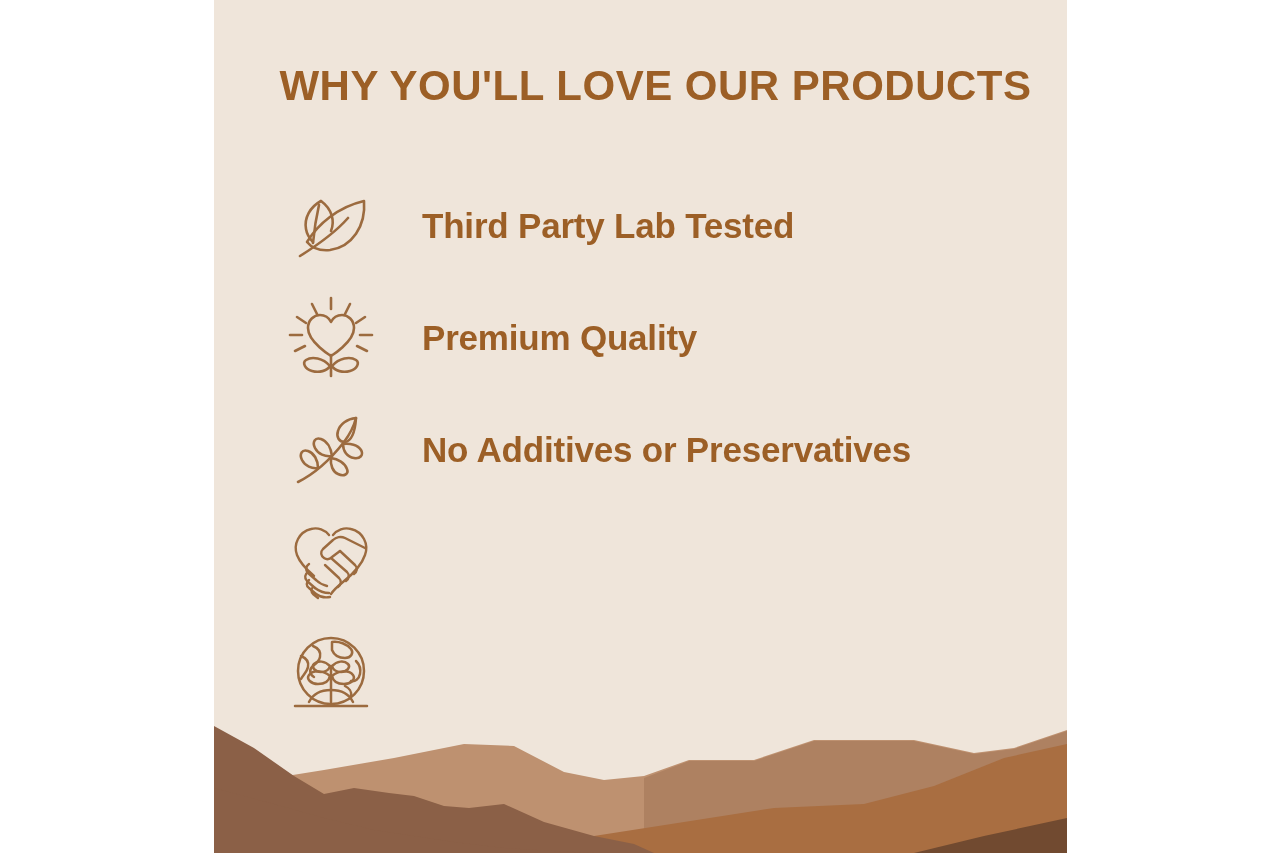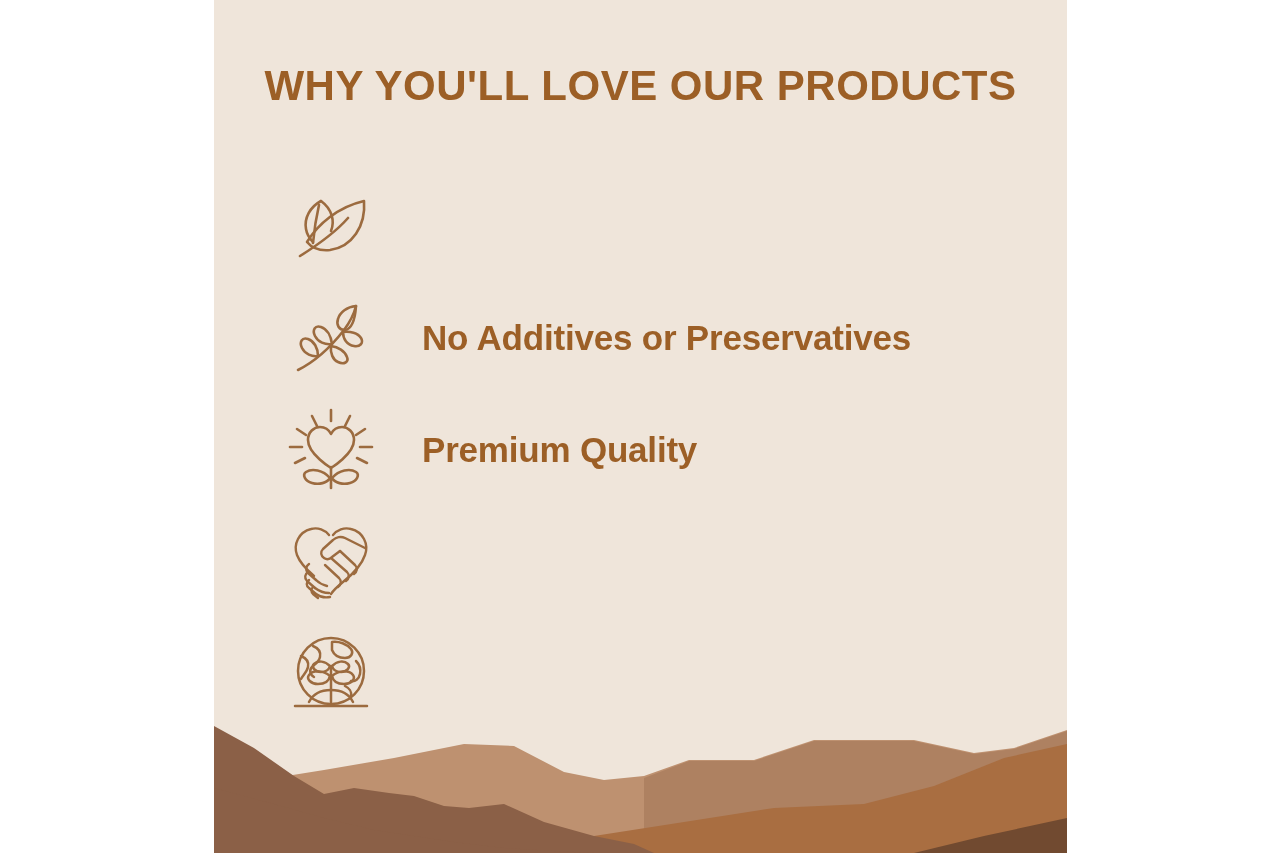--- a/index.html
+++ b/index.html
@@ -38,20 +38,21 @@
     left: 0;
     top: 62px;
     width: 853px;
     text-align: center;
     font-size: 42px;
     font-weight: bold;
     letter-spacing: 0.5px;
     color: #9C5F26;
     font-family: "Liberation Sans", sans-serif;
     white-space: nowrap;
+    padding-left: 15px;
   }
 
   
   .features {
     position: absolute;
     left: 62px;
     top: 170px;
     width: 780px;
   }
 
@@ -107,34 +108,21 @@
       <div class="feature-row">
         <span class="feature-icon">
           <svg width="86" height="76" viewBox="0 0 86 76" fill="none" stroke="#9C6B3F" stroke-width="2.6" stroke-linecap="round" stroke-linejoin="round">
             <path d="M12 68 C 28 58, 46 46, 60 30"></path>
             <path d="M76 13 C 78 38, 64 59, 42 62 C 31 63, 23 59, 19 54 C 30 36, 50 19, 76 13 Z"></path>
             <path d="M33 13 C 22 19, 16 30, 18 41 C 19 47, 22 51, 25 54"></path>
             <path d="M33 13 C 44 21, 47 33, 43 43"></path>
             <path d="M31 17 C 28 30, 26 44, 25 55"></path>
           </svg>
         </span>
-      </div>
-
-      <div class="feature-row">
-        <span class="feature-icon">
-          <svg width="86" height="76" viewBox="0 0 86 76" fill="none" stroke="#9C6B3F" stroke-width="2.6" stroke-linecap="round" stroke-linejoin="round">
-            <path d="M10 70 C 26 62, 42 48, 56 30 C 62 22, 66 14, 68 6"></path>
-            <path d="M68 6 C 59 7, 52 12, 50 19 C 48 25, 51 30, 57 30 C 63 29, 67 21, 68 6 Z"></path>
-            <path d="M55 32 C 62 31, 70 33, 73 38 C 76 43, 72 47, 66 46 C 59 45, 55 39, 55 32 Z"></path>
-            <path d="M44 44 C 43 36, 39 29, 33 27 C 27 25, 24 30, 27 36 C 30 42, 37 45, 44 44 Z"></path>
-            <path d="M43 46 C 50 47, 57 51, 59 57 C 61 62, 56 65, 50 62 C 45 60, 42 53, 43 46 Z"></path>
-            <path d="M30 56 C 30 48, 26 41, 20 39 C 14 37, 11 42, 14 48 C 17 54, 24 57, 30 56 Z"></path>
-          </svg>
-        </span>
-        <span class="feature-label">No Additives or Preservatives</span>
+        <span class="feature-label">Third Party Lab Tested</span>
       </div>
 
       <div class="feature-row">
         <span class="feature-icon">
           <svg width="90" height="84" viewBox="0 0 90 84" fill="none" stroke="#9C6B3F" stroke-width="2.6" stroke-linecap="round" stroke-linejoin="round">
 
             <path d="M45 2 L45 13"></path>
             <path d="M26 8 L31 18"></path>
             <path d="M64 8 L59 18"></path>
             <path d="M11 21 L20 27"></path>
@@ -151,20 +139,34 @@
 
             <path d="M44 70 C 37 62, 26 60, 20 64 C 16 67, 19 73, 26 75 C 33 77, 41 75, 44 70 Z"></path>
             <path d="M46 70 C 53 62, 64 60, 70 64 C 74 67, 71 73, 64 75 C 57 77, 49 75, 46 70 Z"></path>
           </svg>
         </span>
         <span class="feature-label">Premium Quality</span>
       </div>
 
       <div class="feature-row">
         <span class="feature-icon">
+          <svg width="86" height="76" viewBox="0 0 86 76" fill="none" stroke="#9C6B3F" stroke-width="2.6" stroke-linecap="round" stroke-linejoin="round">
+            <path d="M10 70 C 26 62, 42 48, 56 30 C 62 22, 66 14, 68 6"></path>
+            <path d="M68 6 C 59 7, 52 12, 50 19 C 48 25, 51 30, 57 30 C 63 29, 67 21, 68 6 Z"></path>
+            <path d="M55 32 C 62 31, 70 33, 73 38 C 76 43, 72 47, 66 46 C 59 45, 55 39, 55 32 Z"></path>
+            <path d="M44 44 C 43 36, 39 29, 33 27 C 27 25, 24 30, 27 36 C 30 42, 37 45, 44 44 Z"></path>
+            <path d="M43 46 C 50 47, 57 51, 59 57 C 61 62, 56 65, 50 62 C 45 60, 42 53, 43 46 Z"></path>
+            <path d="M30 56 C 30 48, 26 41, 20 39 C 14 37, 11 42, 14 48 C 17 54, 24 57, 30 56 Z"></path>
+          </svg>
+        </span>
+        <span class="feature-label">No Additives or Preservatives</span>
+      </div>
+
+      <div class="feature-row">
+        <span class="feature-icon">
           <svg width="92" height="80" viewBox="0 0 92 80" fill="none" stroke="#9C6B3F" stroke-width="2.4" stroke-linecap="round" stroke-linejoin="round">
 
             <path d="M44 13 C 40 8, 33 5, 26 7 C 14 10, 8 22, 12 33 C 15 41, 22 48, 29 54"></path>
 
             <path d="M48 13 C 52 8, 59 5, 66 7 C 78 10, 84 22, 80 33 C 77 42, 68 52, 58 60
                      C 53 64, 48 69, 46 72"></path>
 
             <path d="M80 26 L60 16 C 56 14, 51 15, 48 18 L 38 27 C 35 30, 36 34, 39 36
                      C 42 38, 45 37, 47 35 L 55 29"></path>
 

